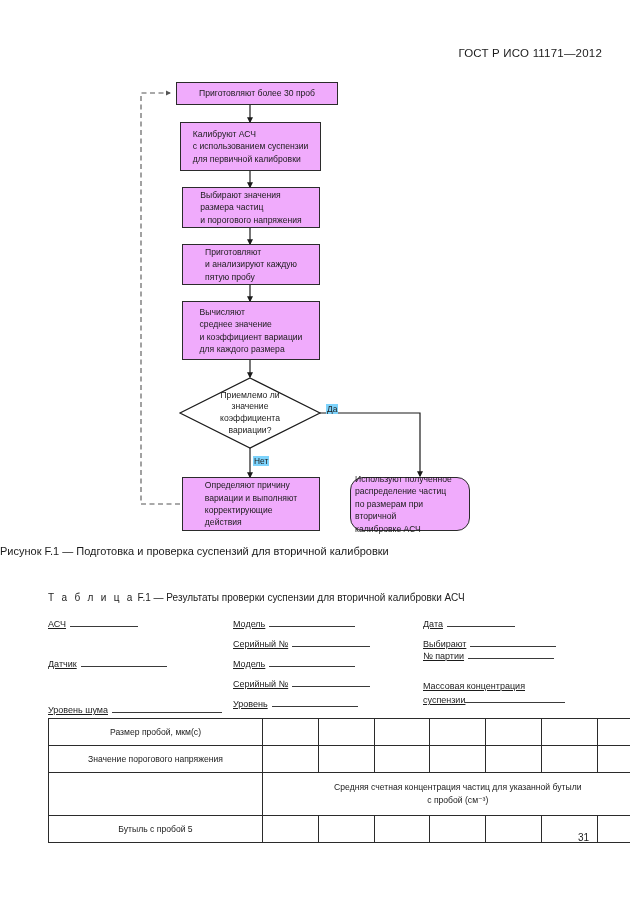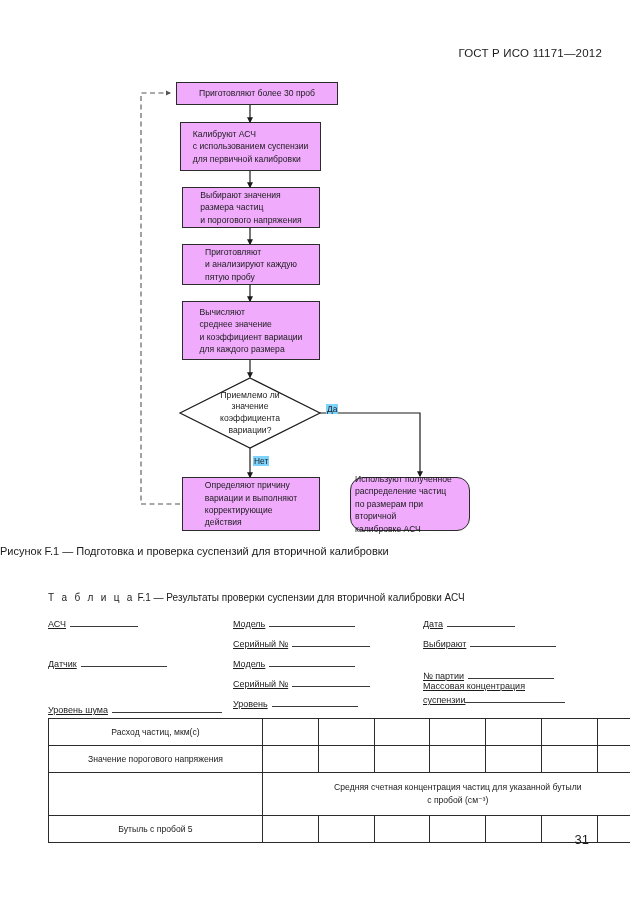--- a/index.html
+++ b/index.html
@@ -176,21 +176,21 @@
   }
   .data-table td.empty-label {
     width: 205px;
   }
 
   
   .page-number {
     position: absolute;
     right: 41px;
     top: 832px;
-    font-size: 13px;
+    font-size: 10px;
   }
 </style>
 </head>
 <body>
 
 <div class="page">
 
   <div class="doc-header">ГОСТ Р ИСО 11171—2012</div>
 
   <div class="flow">
@@ -301,34 +301,34 @@
       </div>
     </div>
 
     <div class="form-col c3">
       <div class="form-row" style="top:0px;">
         <span>Дата</span><span class="blank b68"></span>
       </div>
       <div class="form-row" style="top:20px;">
         <span>Выбирают</span><span class="blank b86"></span>
       </div>
-      <div class="form-row" style="top:52px;">
+      <div class="form-row" style="top:32px;">
         <span>№ партии</span><span class="blank b86"></span>
       </div>
       <div class="form-row two-line" style="top:63px;">
         <div>Массовая концентрация</div>
         <div><span>суспензии</span><span class="blank b100" style="margin-left:0;"></span></div>
       </div>
     </div>
   </div>
 
   <table class="data-table">
     <tbody>
       <tr>
-        <td class="label">Расход частиц, мкм(с)</td>
+        <td class="label">Размер пробой, мкм(с)</td>
         <td class="blankcell"></td>
         <td class="blankcell"></td>
         <td class="blankcell"></td>
         <td class="blankcell"></td>
         <td class="blankcell"></td>
         <td class="blankcell"></td>
         <td class="blankcell"></td>
       </tr>
       <tr>
         <td class="label">Значение порогового напряжения</td>

